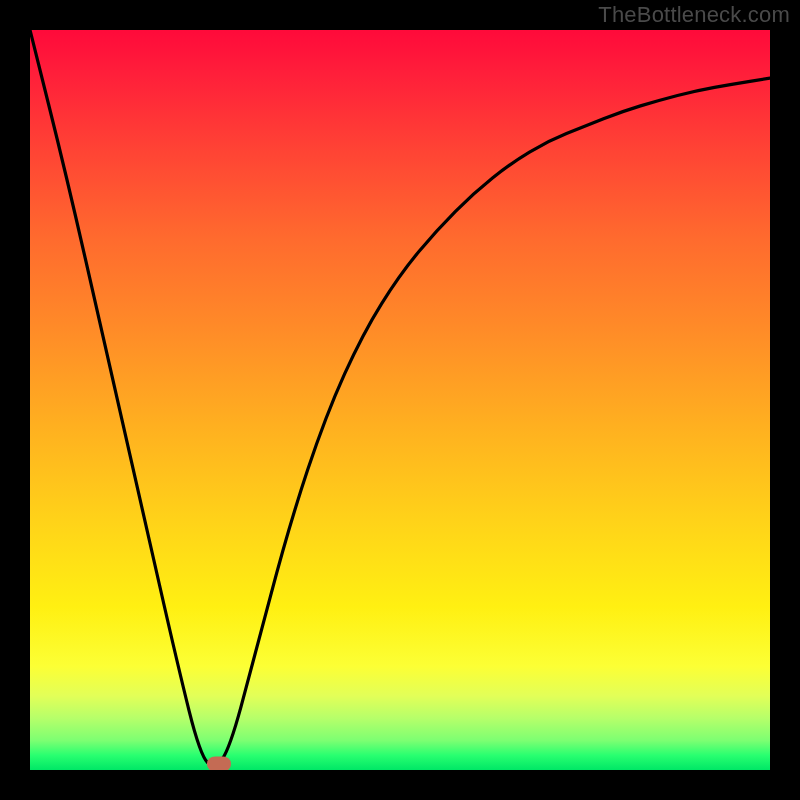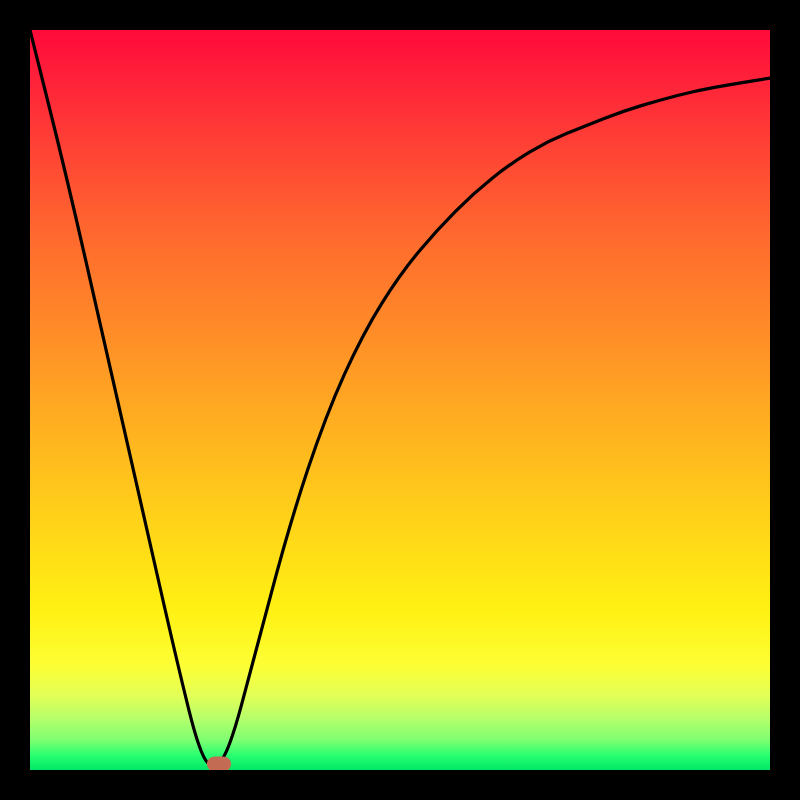--- a/index.html
+++ b/index.html
@@ -73,20 +73,21 @@
     top: 0;
     transform: translate(-50%, -50%);
     z-index: 3;
   }
 </style>
 </head>
 <body>
 
 <div class="frame">
 
+  <div class="watermark">TheBottleneck.com</div>
 
   <div class="plot-area">
     <div class="gradient-bg"></div>
 
     <svg class="curve" viewBox="0 0 740 740" preserveAspectRatio="none">
       <path id="curve-path" fill="none" stroke="#000" stroke-width="3.2" stroke-linejoin="round" stroke-linecap="round" d="M 0.00 0.00 Q 0.00 0.00 18.50 74.00 Q 37.00 148.00 55.50 229.40 Q 74.00 310.80 92.50 392.20 Q 111.00 473.60 129.50 555.00 Q 148.00 636.40 159.10 680.80 Q 170.20 725.20 177.60 732.60 Q 185.00 740.00 192.40 728.90 Q 199.80 717.80 210.90 677.10 Q 222.00 636.40 240.50 566.10 Q 259.00 495.80 277.50 440.30 Q 296.00 384.80 314.50 344.10 Q 333.00 303.40 351.50 273.80 Q 370.00 244.20 388.50 222.00 Q 407.00 199.80 425.50 181.30 Q 444.00 162.80 462.50 148.00 Q 481.00 133.20 499.50 122.10 Q 518.00 111.00 536.50 103.60 Q 555.00 96.20 573.50 88.80 Q 592.00 81.40 610.50 75.85 Q 629.00 70.30 647.50 65.49 Q 666.00 60.68 684.50 57.35 Q 703.00 54.02 721.50 51.06 T 740.00 48.10 "></path>
     </svg>
 
     <div class="marker" id="min-marker" style="left: 188.7px; top: 734.08px;"></div>
   </div>

